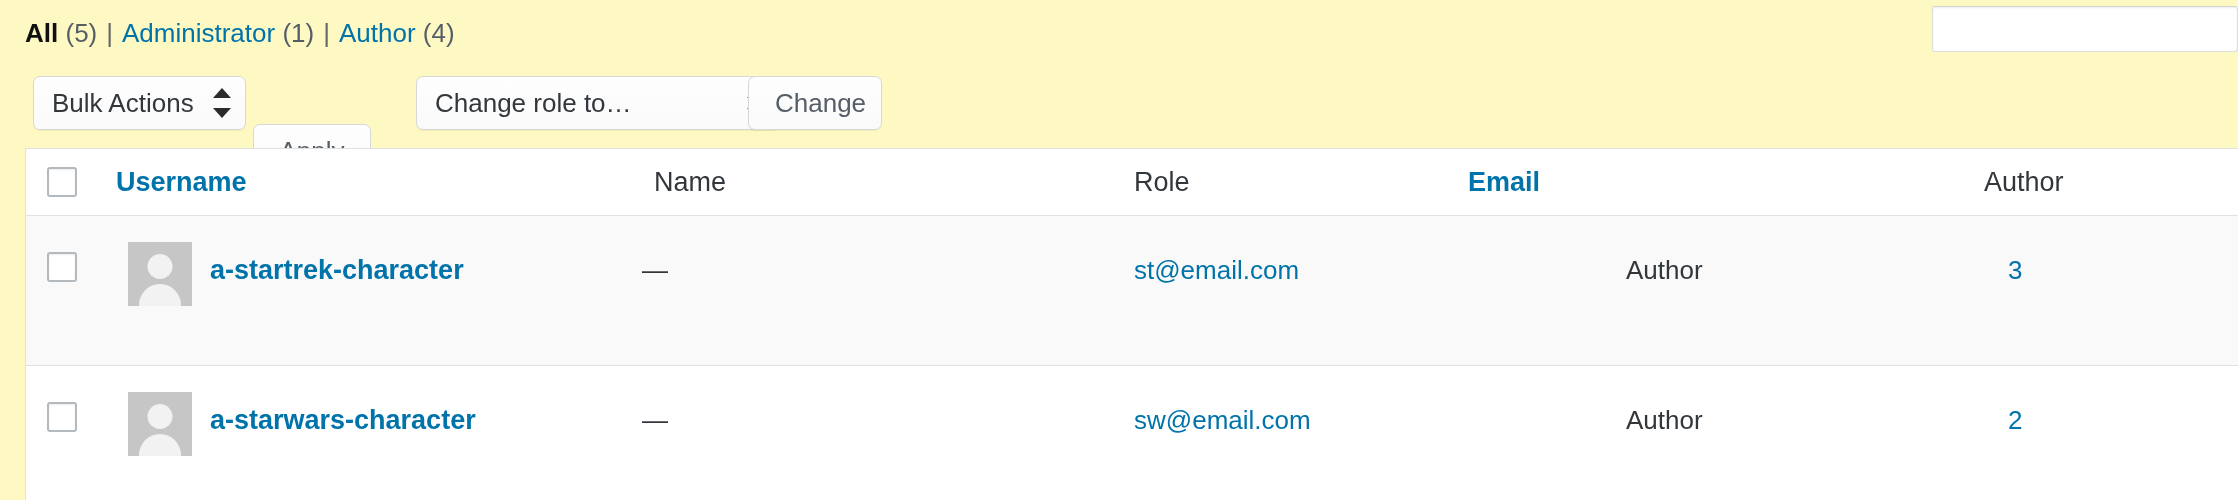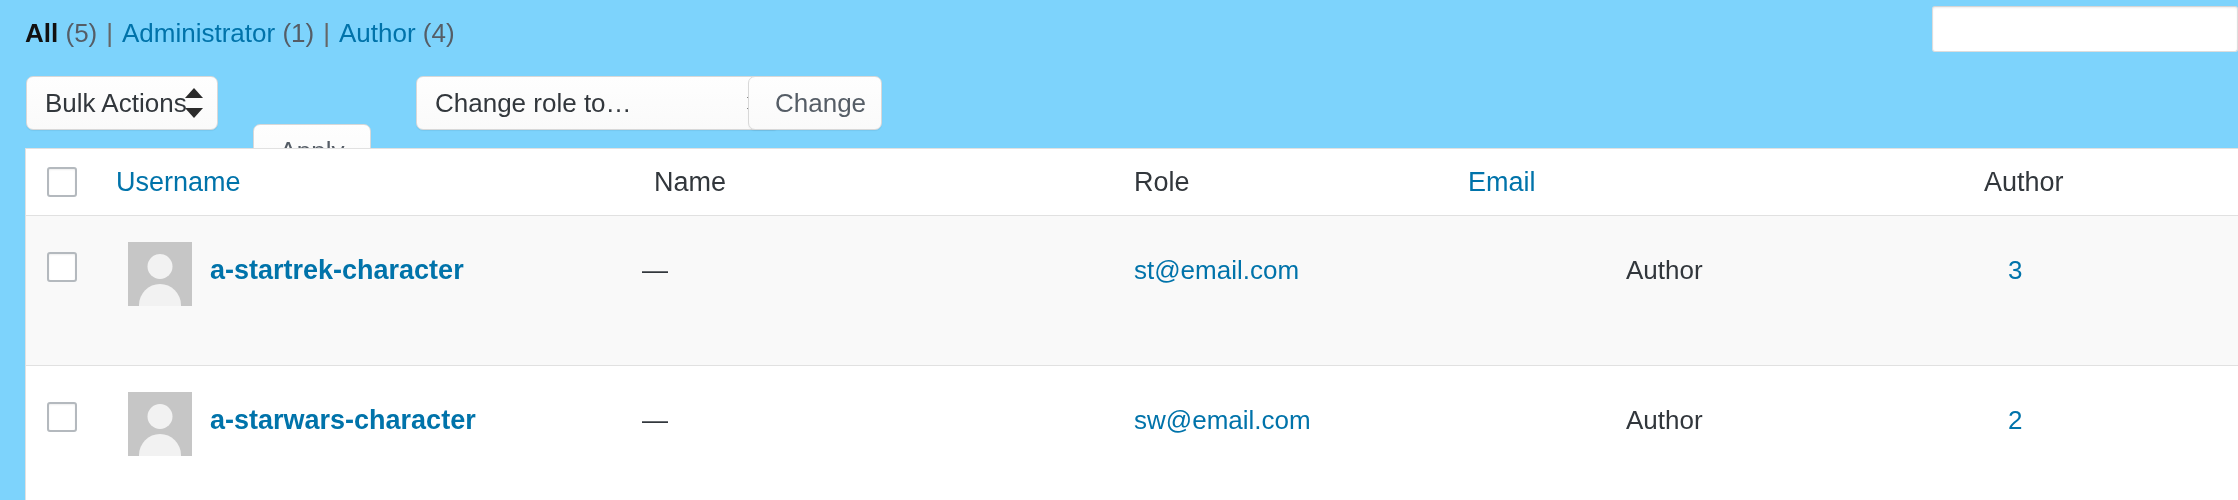--- a/index.html
+++ b/index.html
@@ -9,21 +9,21 @@
     overflow: hidden;
     background: #f1f1f1;
     font-family: "Liberation Sans", sans-serif;
     -webkit-font-smoothing: antialiased;
   }
 
   #screen {
     position: relative;
     width: 2238px;
     height: 500px;
-    background: #7dd3fc;
+    background: #fef9c3;
   }
 
   
   .topbar {
     position: absolute;
     left: 0; top: 0;
     width: 2238px;
     height: 62px;
   }
 
@@ -129,21 +129,21 @@
   .stepper .tri-up { border-bottom: 10px solid #2b2b2b; }
   .stepper .tri-dn { border-top: 10px solid #2b2b2b; }
 
   .btn-ctl {
     justify-content: center;
     padding: 0 22px;
     color: #555d66;
     cursor: default;
   }
 
-  #bulk-select { left: 26px;  width: 192px; }
+  #bulk-select { left: 33px;  width: 213px; }
   #apply-btn   { left: 253px; width: 118px; margin-top: 48px; }
   #role-select { left: 416px; width: 364px; }
   #change-btn  { left: 748px; width: 134px; padding-left: 33px; }
 
   
   .wp-list-table {
     position: absolute;
     left: 25px;
     top: 148px;
     width: 2213px;
@@ -179,20 +179,21 @@
   .col-post { width: 280px; min-width: 280px; }
 
   .header-row .th {
     height: 66px;
     align-items: center;
     font-size: 27px;
   }
   .th-link {
     color: #0073aa;
     text-decoration: none;
+    font-weight: bold;
   }
   .th-plain { color: #32373c; margin-left: 36px; }
 
   .cb-wrap {
     display: flex;
     align-items: center;
     justify-content: center;
     width: 100%;
     padding-top: 0;
   }

